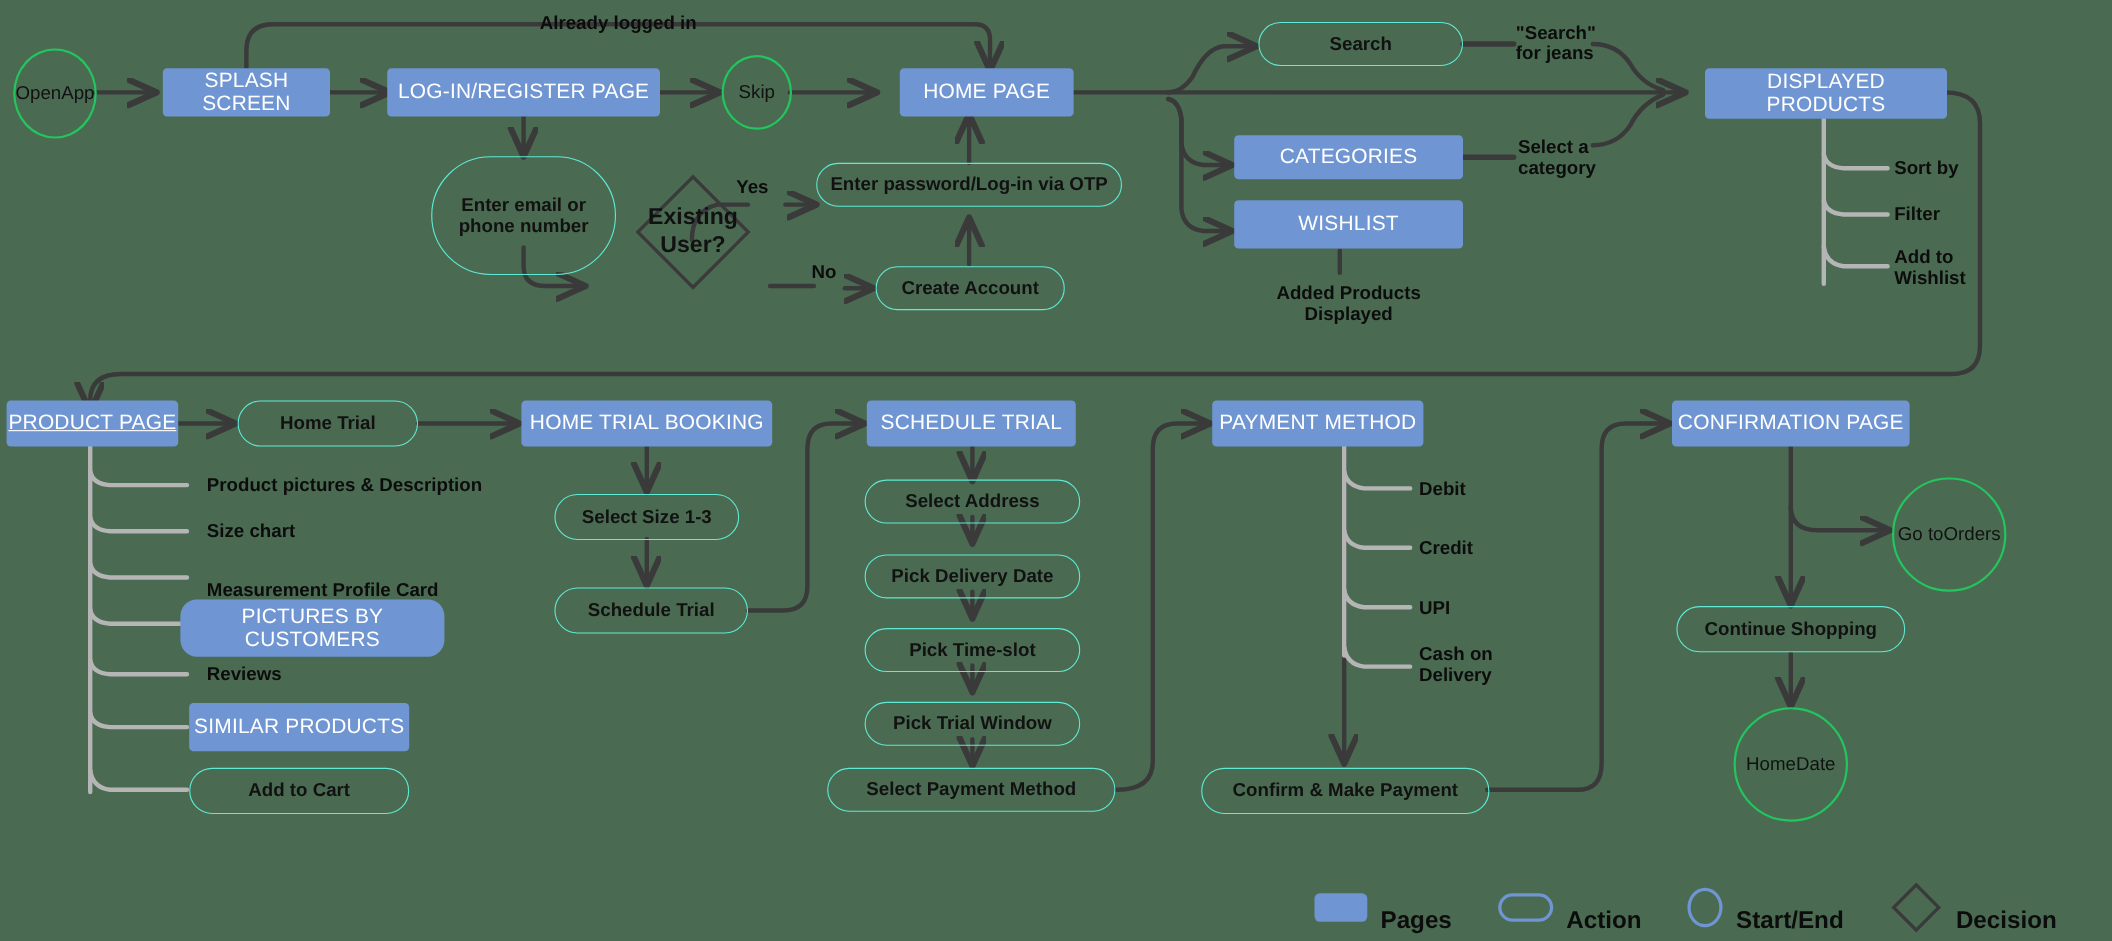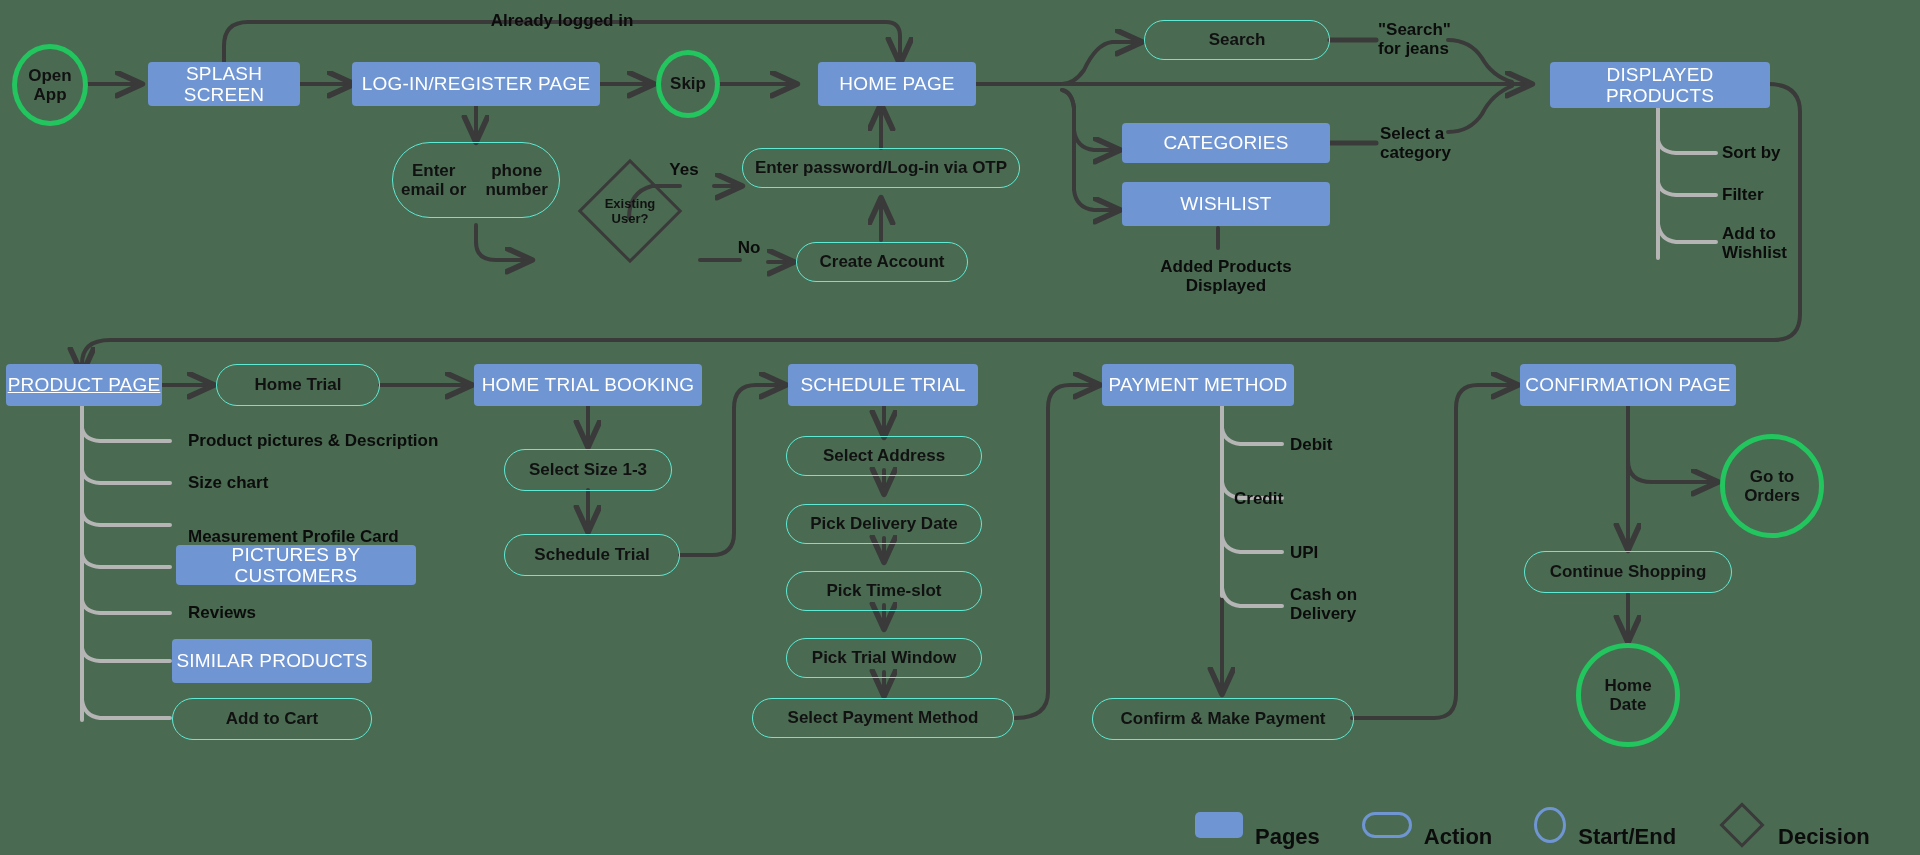--- a/index.html
+++ b/index.html
@@ -52,31 +52,31 @@
     color: #111111;
     border: 1px solid #5eead4;
     border-radius: 999px;
     font-size: 17px;
     font-weight: 700;
   }
   
   .n-circle {
     background: transparent;
     color: #111111;
-    border: 5px solid #22c55e;
+    border: 2px solid #22c55e;
     border-radius: 50%;
     font-size: 17px;
-    font-weight: 700;
-    flex-direction: column;
+    font-weight: 400;
+    flex-direction: row;
   }
   
   .n-decision {
     background: transparent;
     color: #111111;
-    font-size: 13px;
+    font-size: 21px;
     font-weight: 700;
     flex-direction: column;
   }
   .n-decision .dia {
     position: absolute;
     left: 50%; top: 50%;
     width: 74px; height: 74px;
     margin-left: -37px; margin-top: -37px;
     border: 3px solid #3a3a3a;
     transform: rotate(45deg);
@@ -270,21 +270,21 @@
   </div>
 
   <div class="node n-page" style="left:818px; top:62px; width:158px; height:44px;">
     <span>HOME PAGE</span>
   </div>
 
   <div class="node n-text" style="left:452px; top:8px; width:220px; height:26px;">
     <span>Already logged in</span>
   </div>
 
-  <div class="node n-action" style="left:392px; top:142px; width:168px; height:76px; flex-direction:row;">
+  <div class="node n-action" style="left:392px; top:142px; width:168px; height:108px; flex-direction:column;">
     <span>Enter email or</span>
     <span>phone number</span>
   </div>
 
   <div class="node n-decision" style="left:552px; top:155px; width:156px; height:112px;">
     <span class="dia"></span>
     <span class="dtext">
       <span>Existing</span><br>
       <span>User?</span>
     </span>
@@ -388,21 +388,21 @@
     <span>Select Payment Method</span>
   </div>
 
   <div class="node n-page" style="left:1102px; top:364px; width:192px; height:42px;">
     <span>PAYMENT METHOD</span>
   </div>
 
   <div class="node n-text" style="left:1290px; top:432px; width:160px; height:26px; justify-content:flex-start;">
     <span>Debit</span>
   </div>
-  <div class="node n-text" style="left:1234px; top:486px; width:160px; height:26px; justify-content:flex-start;">
+  <div class="node n-text" style="left:1290px; top:486px; width:160px; height:26px; justify-content:flex-start;">
     <span>Credit</span>
   </div>
   <div class="node n-text" style="left:1290px; top:540px; width:160px; height:26px; justify-content:flex-start;">
     <span>UPI</span>
   </div>
   <div class="node n-text" style="left:1290px; top:576px; width:160px; height:56px; flex-direction:column; align-items:flex-start;">
     <span>Cash on</span>
     <span>Delivery</span>
   </div>
 
@@ -430,21 +430,21 @@
 
   <div class="node n-text" style="left:188px; top:428px; width:420px; height:26px; justify-content:flex-start;">
     <span>Product pictures &amp; Description</span>
   </div>
   <div class="node n-text" style="left:188px; top:470px; width:420px; height:26px; justify-content:flex-start;">
     <span>Size chart</span>
   </div>
   <div class="node n-text" style="left:188px; top:524px; width:420px; height:26px; justify-content:flex-start;">
     <span>Measurement Profile Card</span>
   </div>
-  <div class="node n-page" style="left:176px; top:545px; width:240px; height:40px;">
+  <div class="node n-page" style="left:164px; top:545px; width:240px; height:52px;border-radius:15px;">
     <span>PICTURES BY CUSTOMERS</span>
   </div>
   <div class="node n-text" style="left:188px; top:600px; width:420px; height:26px; justify-content:flex-start;">
     <span>Reviews</span>
   </div>
   <div class="node n-page" style="left:172px; top:639px; width:200px; height:44px;">
     <span>SIMILAR PRODUCTS</span>
   </div>
   <div class="node n-action" style="left:172px; top:698px; width:200px; height:42px;">
     <span>Add to Cart</span>

